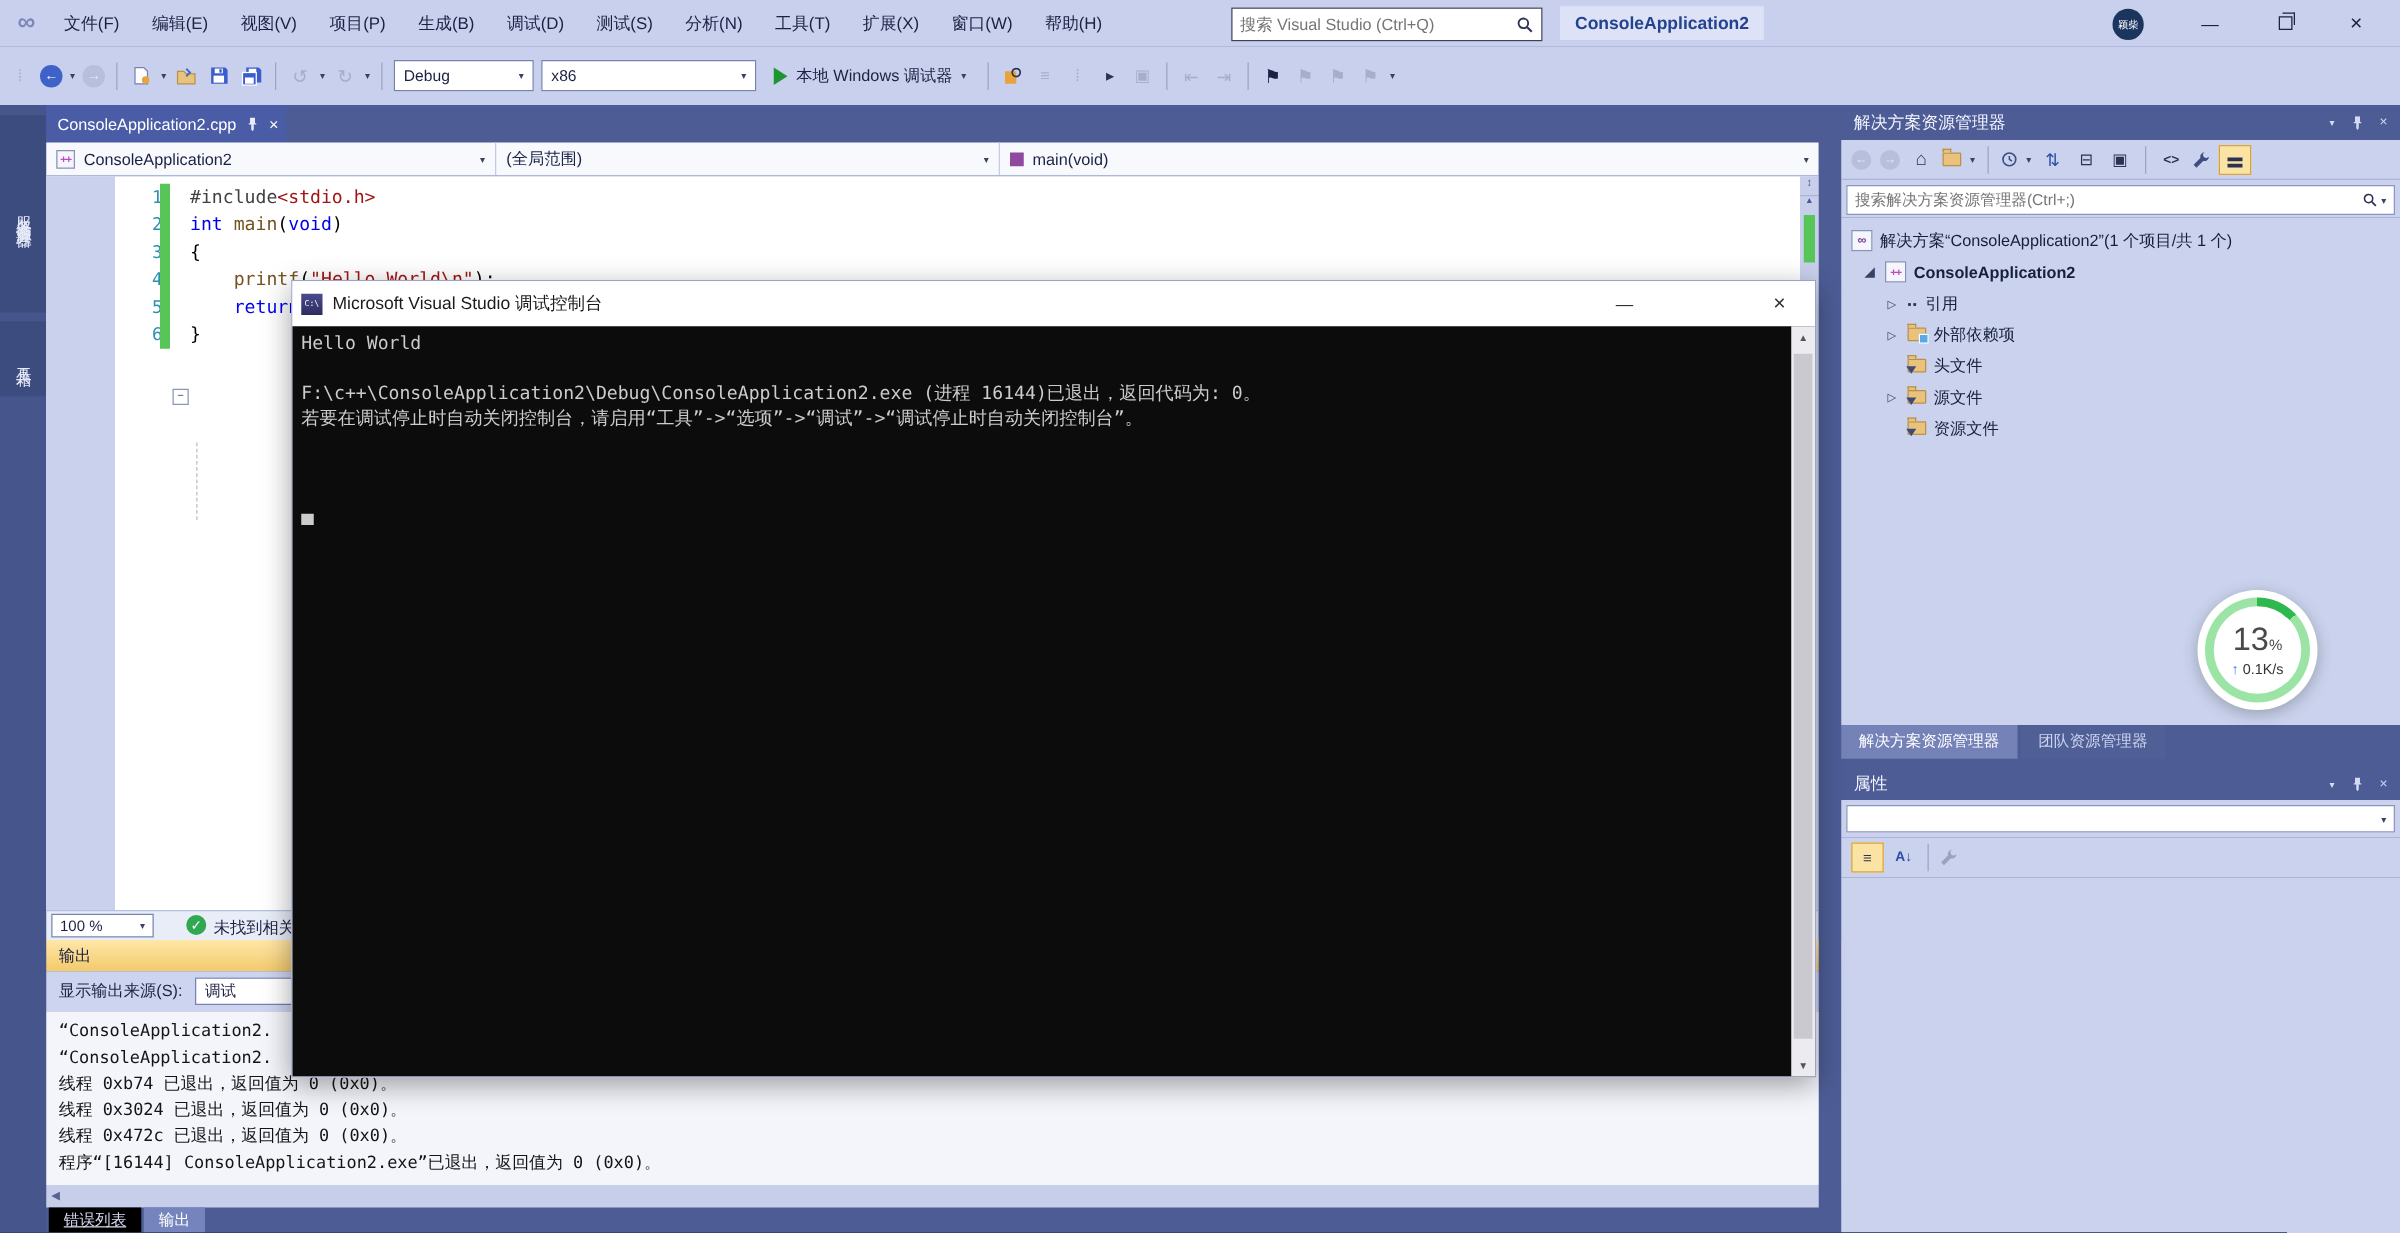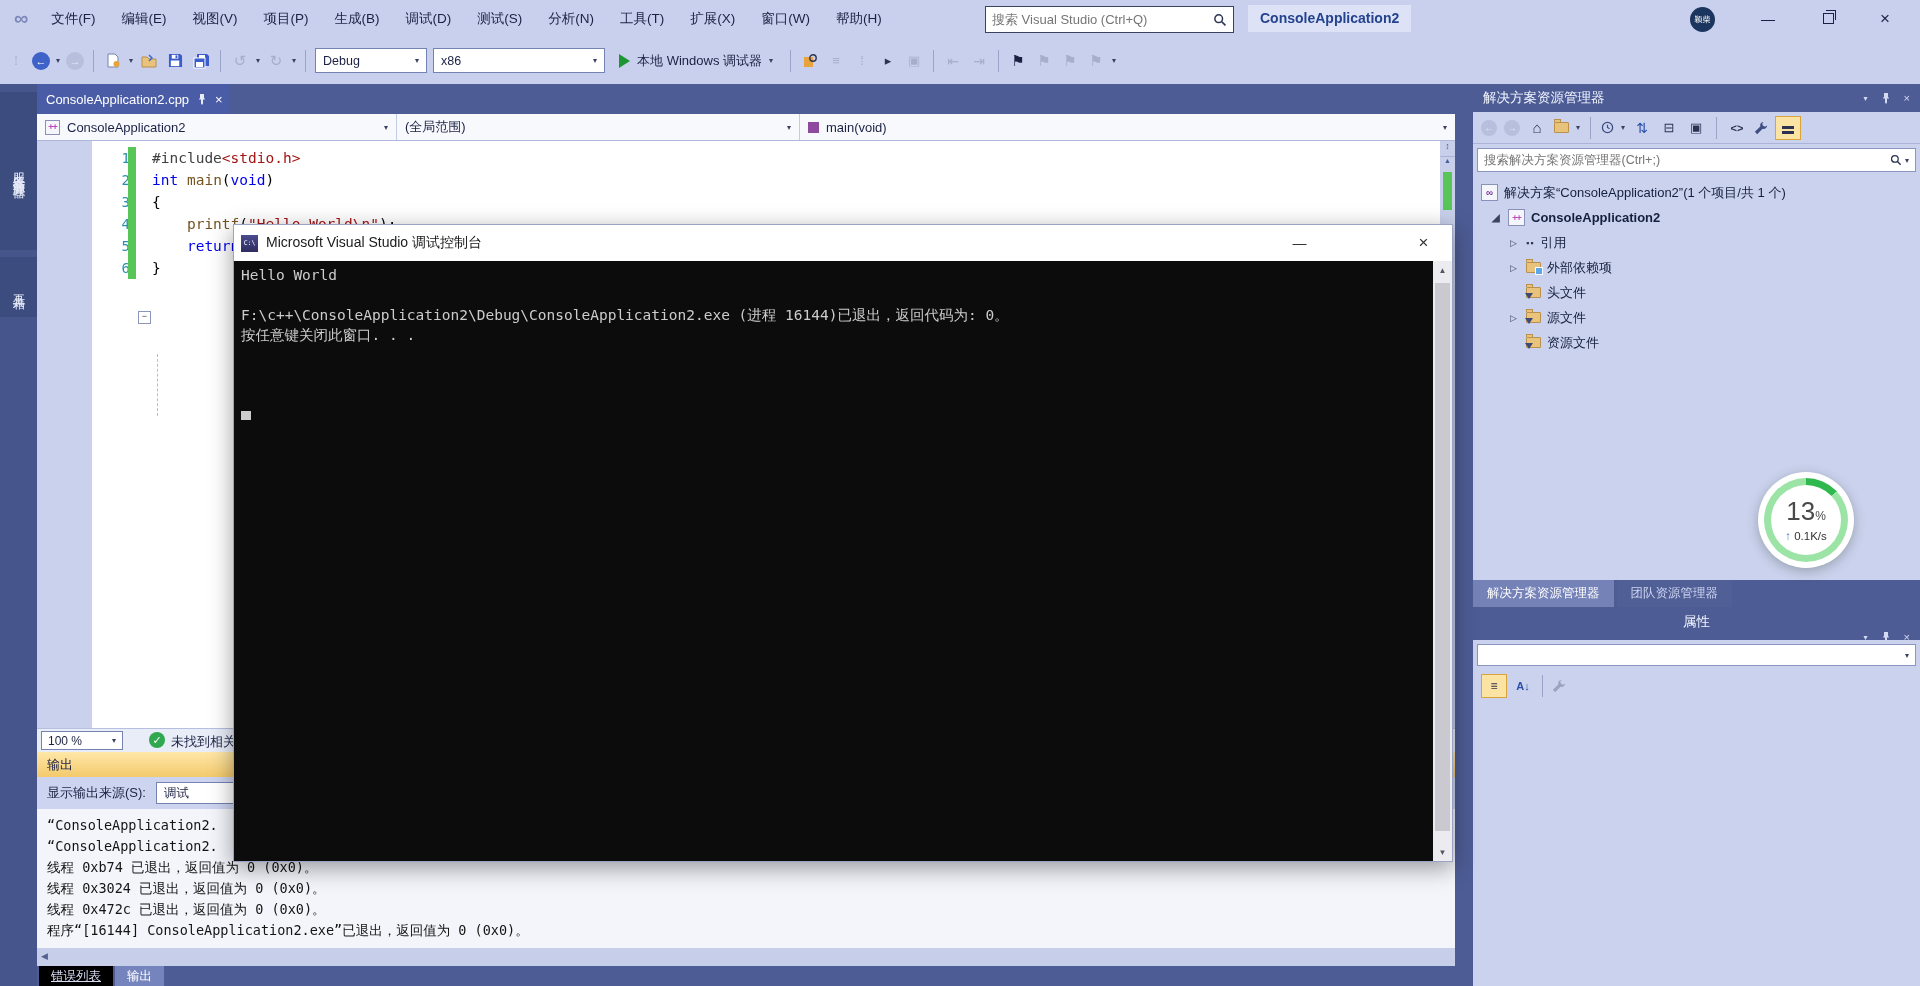--- a/index.html
+++ b/index.html
@@ -81,21 +81,21 @@
   .se-tree{position:absolute;left:0;top:90px;width:100%;height:406px;background:#CBD2EE;}
   .trow{position:absolute;height:25px;display:flex;align-items:center;font-size:13px;color:#14203E;gap:6px;}
   .arrowg{font-size:9px;color:#39435F;width:10px;}
   .fold{width:15px;height:11px;background:#E9C27C;border:1px solid #B9904C;border-radius:1px;position:relative;display:inline-block;box-sizing:border-box;}
   .fold:before{content:"";position:absolute;top:-4px;left:-1px;width:7px;height:3px;background:#E9C27C;border:1px solid #B9904C;border-bottom:none;box-sizing:border-box;}
   .fold.filter:after{content:"";position:absolute;left:-2px;bottom:-2px;width:0;height:0;border-left:4px solid transparent;border-right:4px solid transparent;border-top:6px solid #3C4A77;}
   .badge{position:absolute;right:-3px;bottom:-3px;width:8px;height:8px;background:#5BA7E8;border:1px solid #fff;box-sizing:border-box;}
   .boxico{width:15px;height:15px;border:1px solid #8A90B8;background:#F5F6FB;display:inline-flex;align-items:center;justify-content:center;}
   .se-tabs{position:absolute;left:0;top:496px;width:100%;height:27px;display:flex;gap:3px;padding-left:0;}
   .setab{height:27px;display:flex;align-items:center;padding:0 14px;font-size:12.5px;}
-  .props-title-row{top:529px;flex-direction:column;}
+  .props-title-row{top:529px;}
   .props-combo-row{position:absolute;left:0;top:556px;width:100%;height:30px;background:#CBD2EE;}
   .props-combo{position:absolute;left:4px;top:4px;right:4px;height:22px;background:#fff;border:1px solid #8A96C0;display:flex;align-items:center;box-sizing:border-box;}
   .props-toolbar{position:absolute;left:0;top:586px;width:100%;height:32px;background:#CBD2EE;display:flex;align-items:center;gap:6px;padding:0 8px;box-sizing:border-box;}
   .props-body{position:absolute;left:0;top:618px;width:100%;height:284px;background:#CBD2EE;}
   .hl-btn{width:26px;height:24px;background:#FBE3A4;border:1px solid #D9A43B;display:inline-flex;align-items:center;justify-content:center;box-sizing:border-box;}
   
   #progress{left:1758px;top:472px;width:96px;height:96px;border-radius:50%;background:#fff;box-shadow:0 3px 12px rgba(30,50,30,.3);z-index:60;}
   .ring{position:absolute;left:6px;top:6px;width:84px;height:84px;border-radius:50%;background:conic-gradient(#2FB84E 0deg 47deg,#9BE4A5 47deg 360deg);}
   .ring-inner{position:absolute;left:7px;top:7px;width:70px;height:70px;border-radius:50%;background:#fff;display:flex;flex-direction:column;align-items:center;justify-content:center;}
   .pct{font-size:26px;color:#4A4A4A;line-height:24px;}
@@ -486,21 +486,21 @@
       <span style="font-size:14px;color:#1A1A1A">Microsoft Visual Studio 调试控制台</span>
     </div>
     <div class="con-btn" style="left:1043px">—</div>
     <div class="con-btn" style="left:1105px;font-size:15px"></div>
     <div class="con-btn" style="left:1167px;font-size:17px">×</div>
     <div class="con-body">
       <div style="padding:4px 0 0 7px">
         <div class="cline">Hello World</div>
         <div class="cline"></div>
         <div class="cline">F:\c++\ConsoleApplication2\Debug\ConsoleApplication2.exe (进程 16144)已退出，返回代码为: 0。</div>
-        <div class="cline">按任意键关闭此窗口. . .</div>
+        <div class="cline">若要在调试停止时自动关闭控制台，请启用“工具”-&gt;“选项”-&gt;“调试”-&gt;“调试停止时自动关闭控制台”。</div>
       </div>
       <div class="cursorblock"></div>
       <div class="con-scroll">
         <span class="sarrow" style="top:0">▲</span>
         <div class="thumb"></div>
         <span class="sarrow" style="bottom:0">▼</span>
       </div>
     </div>
   </div>
 

